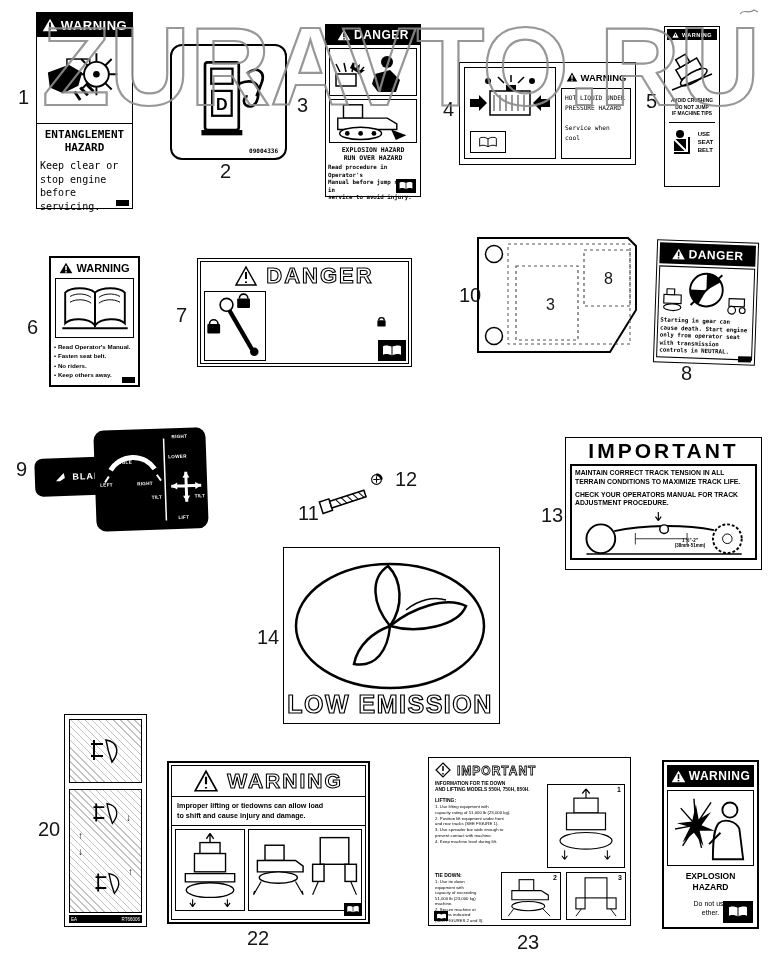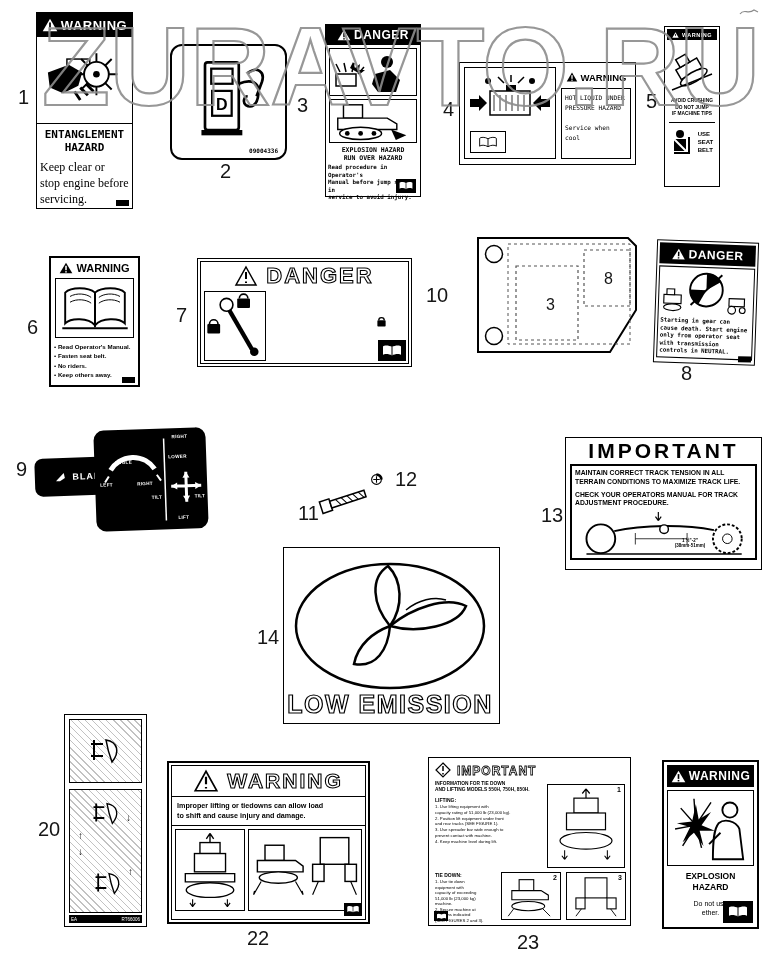--- a/index.html
+++ b/index.html
@@ -29,21 +29,21 @@
 
   <div class="num" style="left:18px;top:86px;">1</div>
   <div class="num" style="left:220px;top:160px;">2</div>
   <div class="num" style="left:297px;top:94px;">3</div>
   <div class="num" style="left:443px;top:98px;">4</div>
   <div class="num" style="left:646px;top:90px;">5</div>
   <div class="num" style="left:27px;top:316px;">6</div>
   <div class="num" style="left:176px;top:304px;">7</div>
   <div class="num" style="left:681px;top:362px;">8</div>
   <div class="num" style="left:16px;top:458px;">9</div>
-  <div class="num" style="left:426px;top:284px;">10</div>
+  <div class="num" style="left:459px;top:284px;">10</div>
   <div class="num" style="left:298px;top:502px;">11</div>
   <div class="num" style="left:395px;top:468px;">12</div>
   <div class="num" style="left:541px;top:504px;">13</div>
   <div class="num" style="left:257px;top:626px;">14</div>
   <div class="num" style="left:38px;top:818px;">20</div>
   <div class="num" style="left:247px;top:927px;">22</div>
   <div class="num" style="left:517px;top:931px;">23</div>
   <div class="num" style="left:700px;top:906px;">24</div>
 
   <div class="decal" style="left:36px;top:12px;width:97px;height:197px;">
@@ -63,21 +63,21 @@
           <path d="M57 14 V23 M57 49 V58 M35 36 H44 M70 36 H79 M41 20 L48 27 M66 45 L73 52 M41 52 L48 45 M66 27 L73 20"></path>
         </g>
         <circle cx="57" cy="36" r="3.5" fill="#000"></circle>
         <path d="M6 34 L28 26 L42 34 L38 48 L22 56 L8 50 Z" fill="#000"></path>
         <path d="M40 50 l8 8 M46 46 l8 8 M34 54 l6 9" stroke="#000" stroke-width="3"></path>
       </svg>
     </div>
     <div style="padding:4px 3px 0 3px;">
       <div class="b t-c mono ml" style="font-size:11px;">ENTANGLEMENT
 HAZARD</div>
-      <div class="mono ml" style="font-size:12px;margin-top:5px;line-height:1.35;font-family:Liberation Serif, serif;">Keep clear or
+      <div class="mono ml" style="font-size:10px;margin-top:5px;line-height:1.35;">Keep clear or
 stop engine before
 servicing.</div>
     </div>
     <div class="chip"></div>
   </div>
 
   <div class="decal" style="left:170px;top:44px;width:117px;height:116px;border-width:2px;border-radius:12px;">
     <svg width="80" height="92" viewBox="0 0 90 100" style="margin:6px auto 0;">
       <rect x="18" y="10" width="38" height="76" rx="3" fill="#fff" stroke="#000" stroke-width="3"></rect>
       <rect x="25" y="17" width="24" height="17" fill="#fff" stroke="#000" stroke-width="2.5"></rect>

